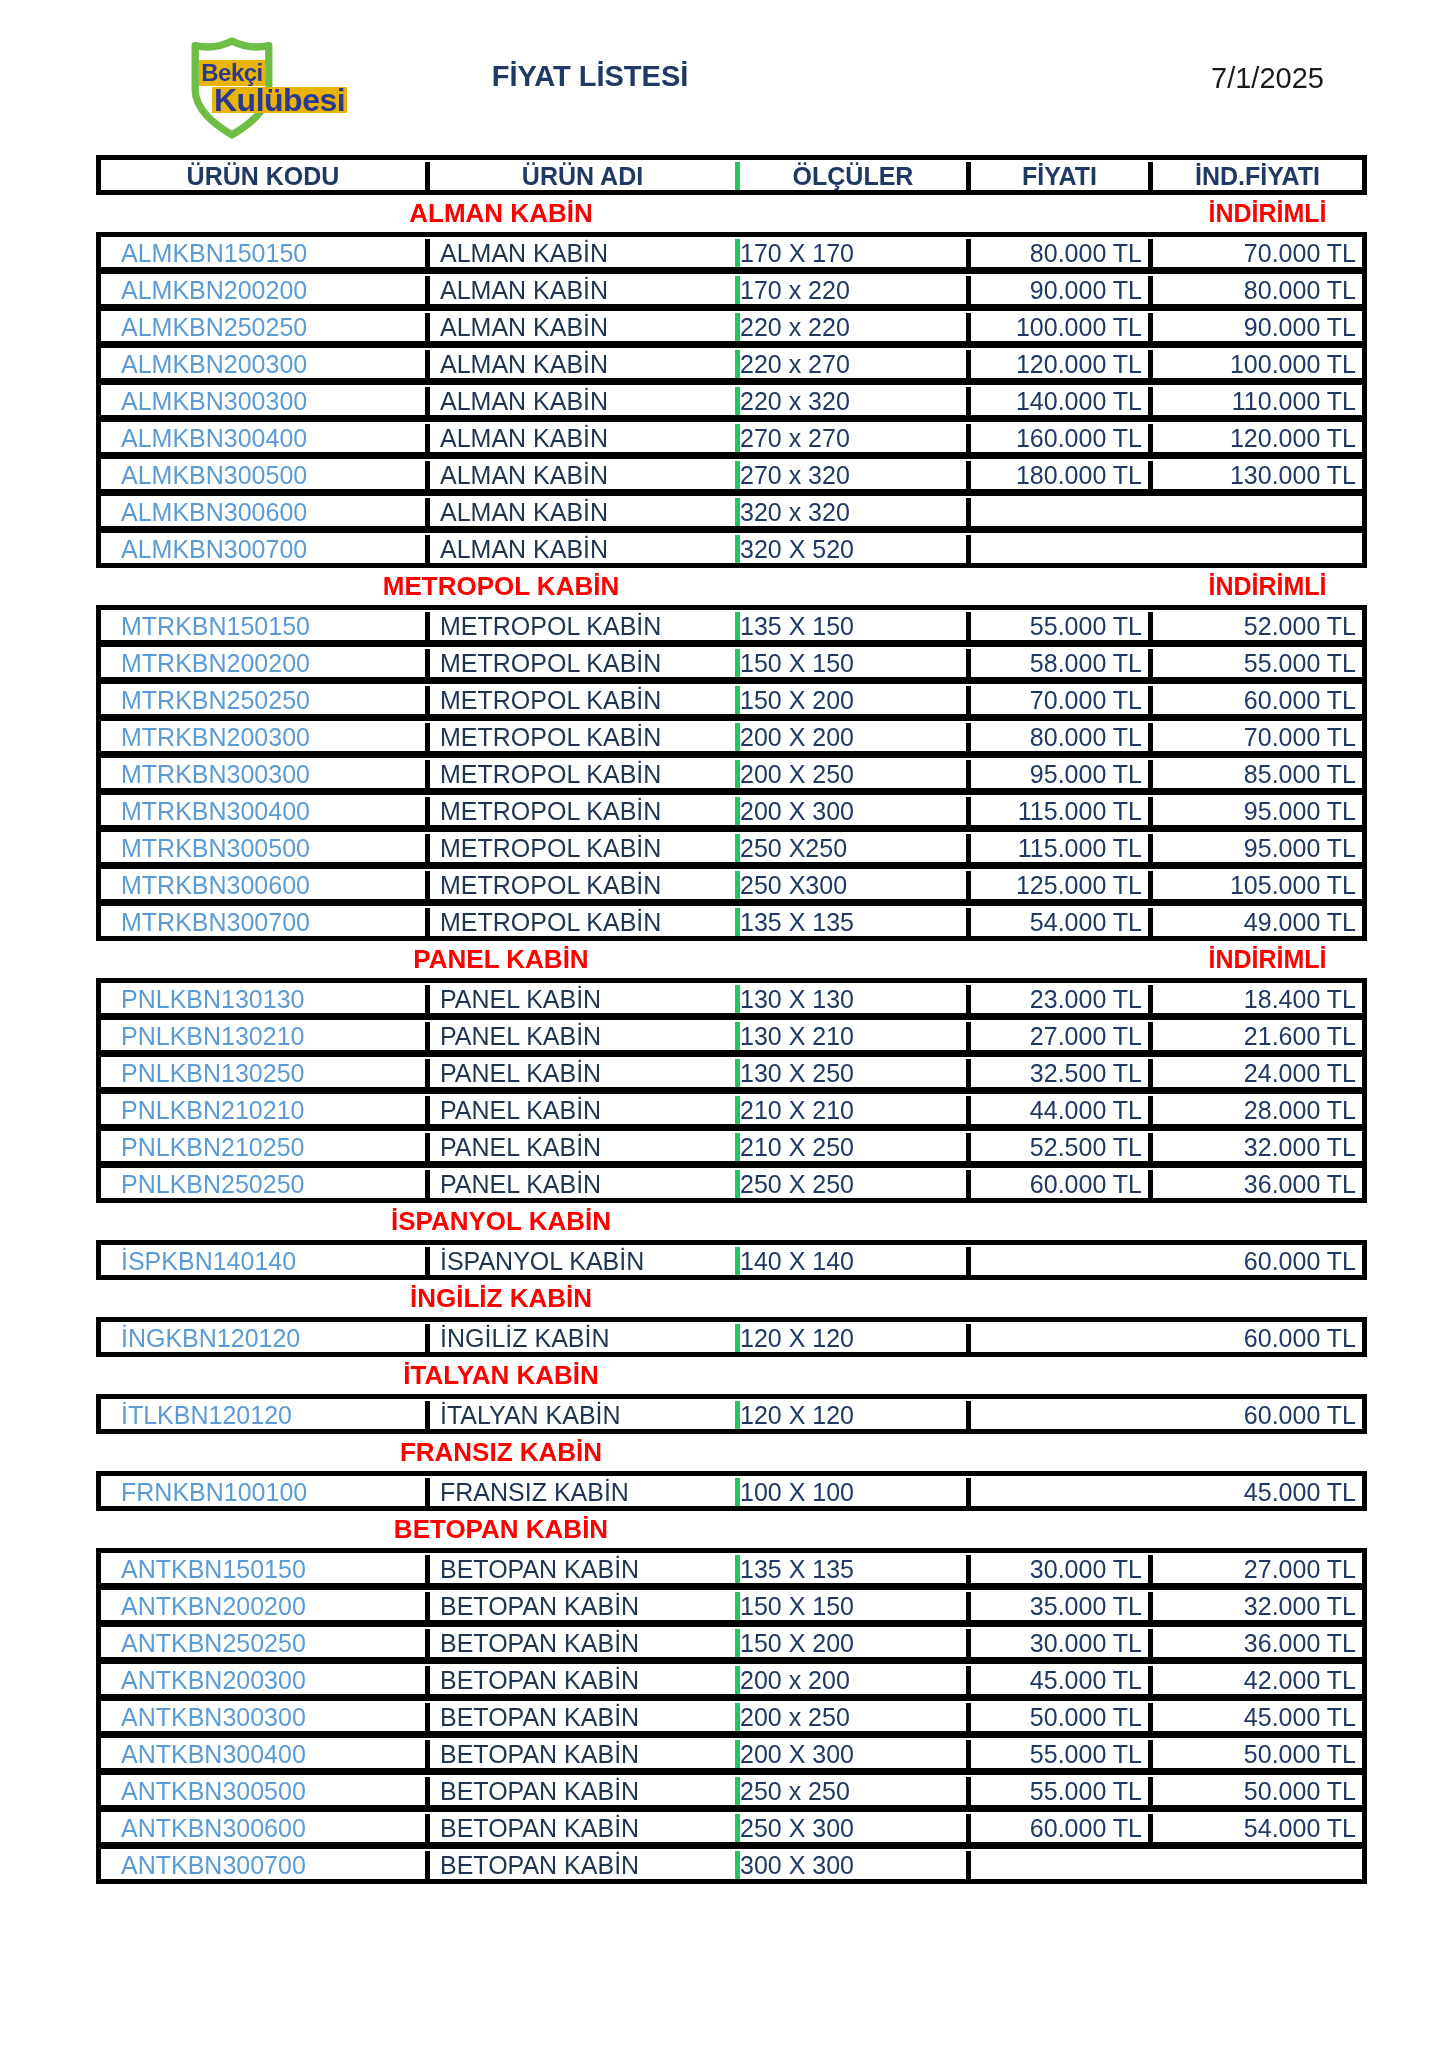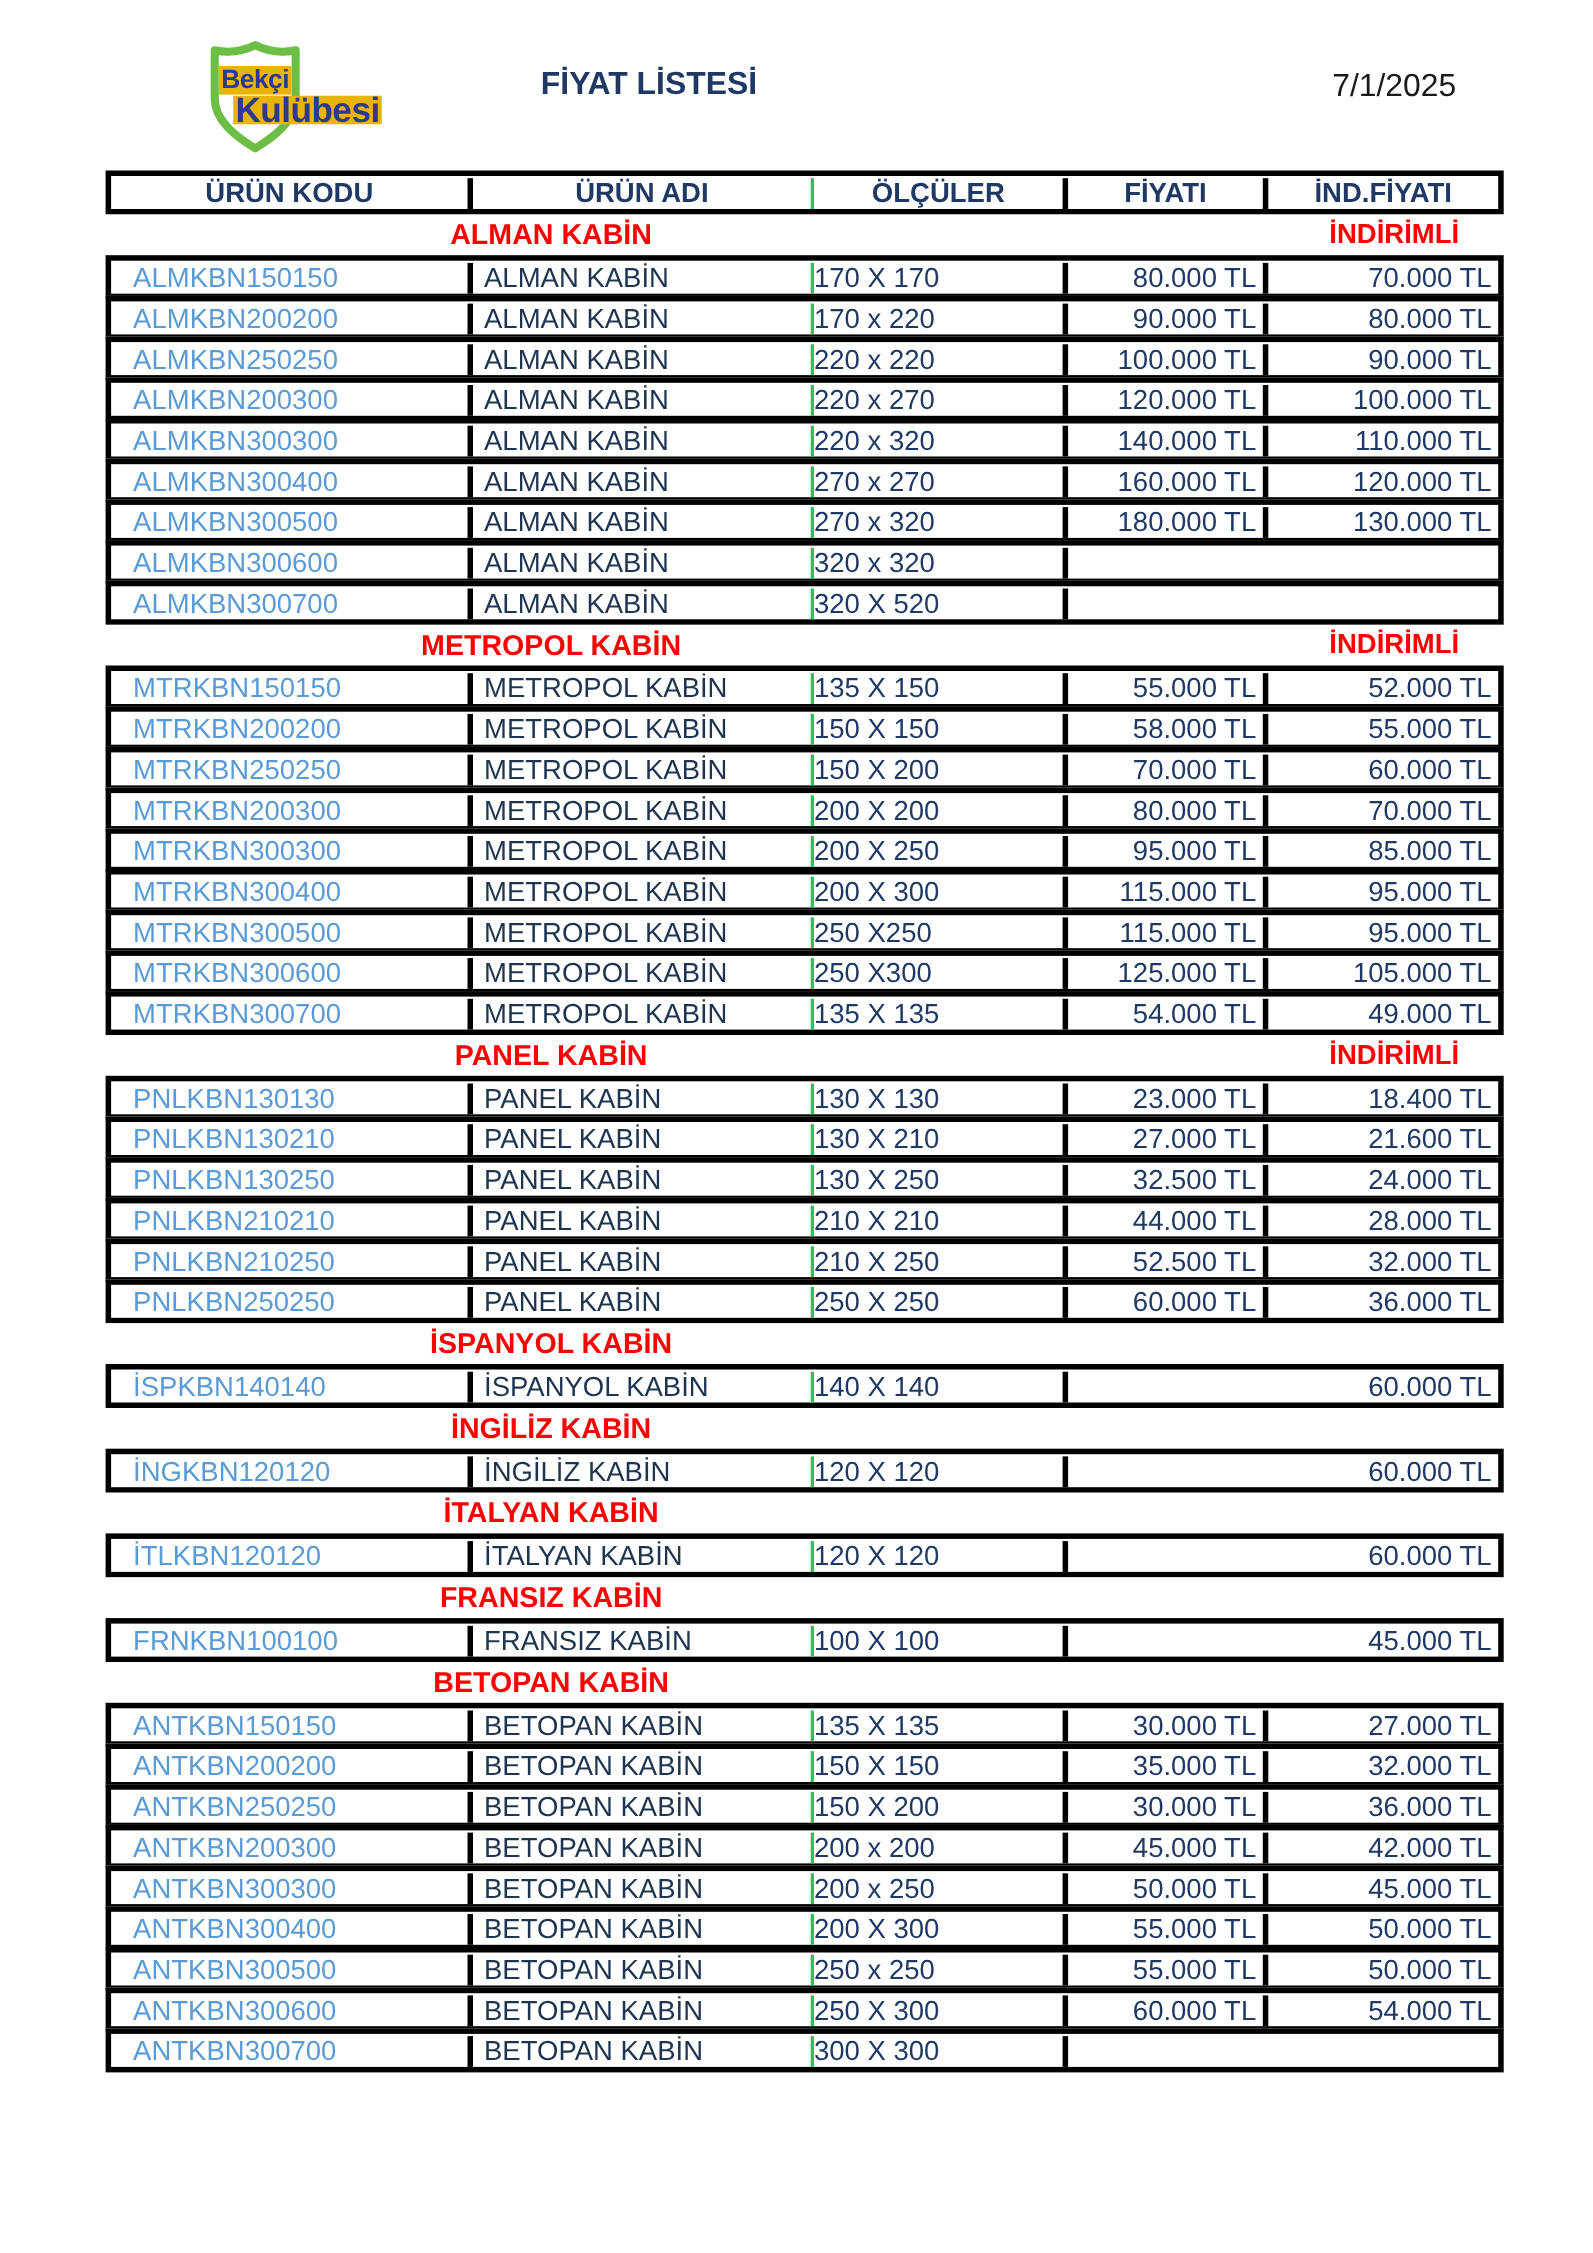--- a/index.html
+++ b/index.html
@@ -29,21 +29,21 @@
   .price-table{position:absolute;left:96px;top:155px;width:1271px;}
   .row{
     display:flex;box-sizing:border-box;width:1271px;height:40px;
     border:5px solid #000;background:#fff;align-items:flex-end;
   }
   .cell{
     box-sizing:border-box;display:flex;align-items:center;
     font-size:25px;line-height:28px;overflow:hidden;white-space:nowrap;
   }
   .c1{width:329px;border-right:5px solid #000;}
-  .c2{width:310px;border-right:3px solid #22c55e;}
+  .c2{width:310px;border-right:5px solid #22c55e;}
   .c3{width:231px;border-right:5px solid #000;}
   .c4{width:182px;border-right:5px solid #000;}
   .c5{flex:1;}
   .header-row .cell{justify-content:center;font-weight:bold;color:#1F3864;}
   .data-row{margin-top:-3px;}
   .rows .data-row:first-child{margin-top:0;}
   .data-row .code{color:#5B9BD5;padding-left:20px;}
   .data-row .name{color:#1F3450;padding-left:10px;}
   .data-row .size{color:#1F3864;padding-left:0;}
   .data-row .price,.data-row .discount{color:#1F3864;justify-content:flex-end;padding-right:6px;}

